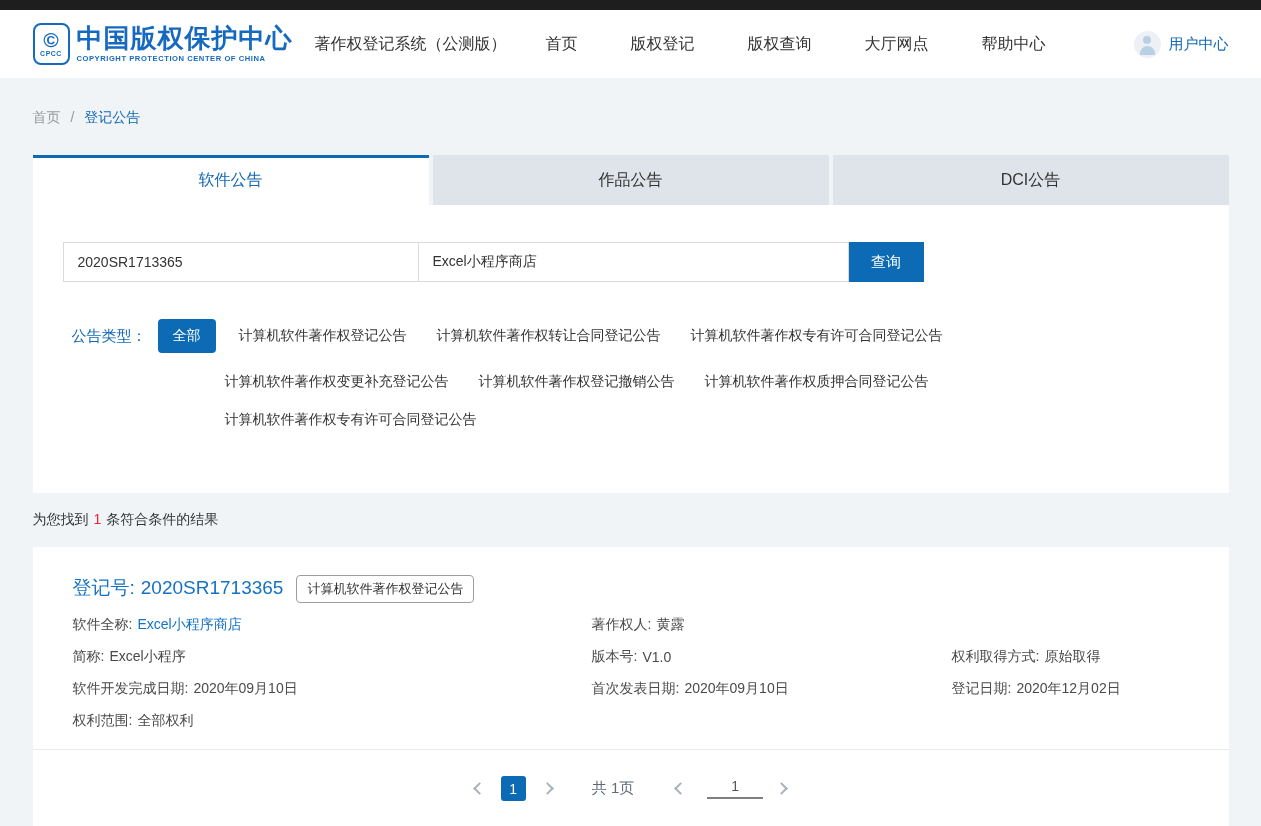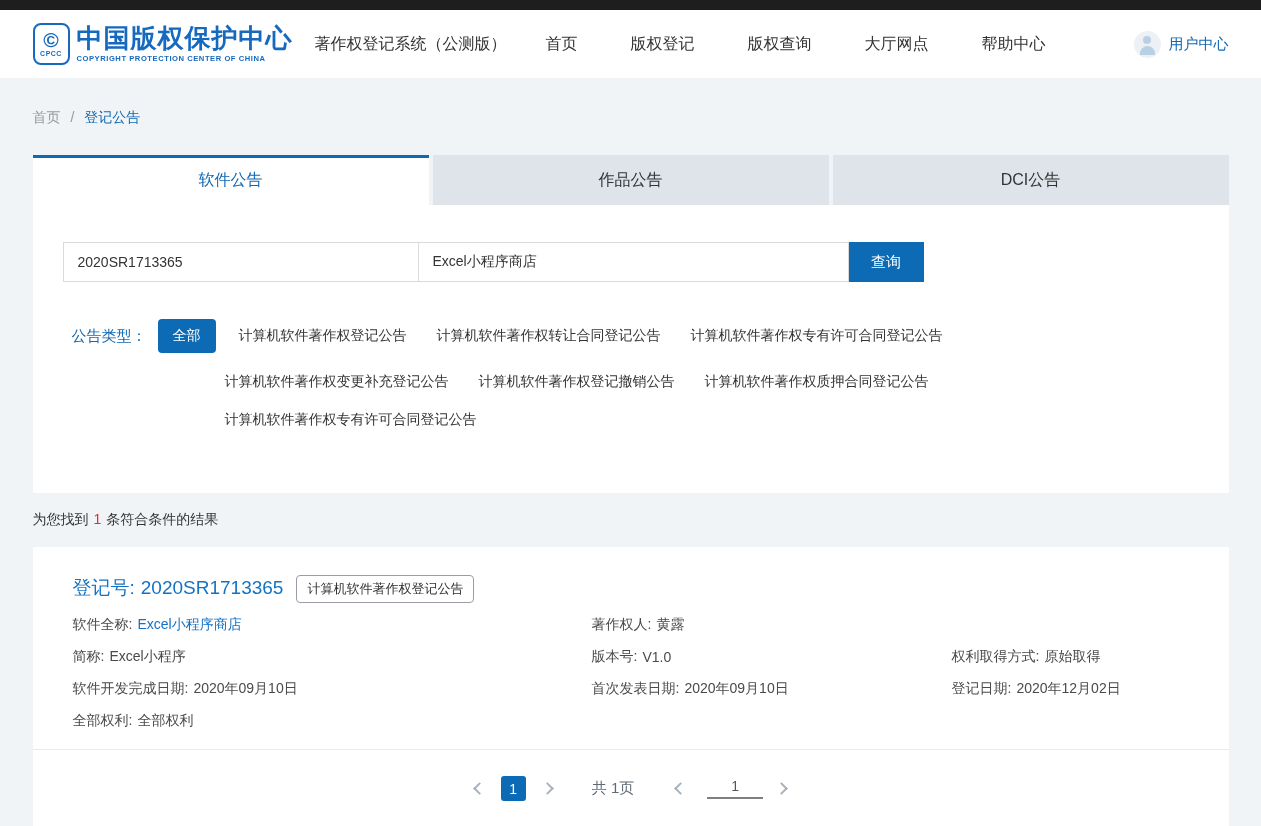--- a/index.html
+++ b/index.html
@@ -287,21 +287,21 @@
       <div class="cell">
         <span class="lbl">首次发表日期:</span>
         <span class="val">2020年09月10日</span>
       </div>
       <div class="cell">
         <span class="lbl">登记日期:</span>
         <span class="val">2020年12月02日</span>
       </div>
 
       <div class="cell">
-        <span class="lbl">全部权利:</span>
+        <span class="lbl">权利范围:</span>
         <span class="val">全部权利</span>
       </div>
       <div class="cell"></div>
       <div class="cell"></div>
     </div>
 
     <div class="card-footer">
       <div class="pager">
         <span class="chev left"></span>
         <span class="page-current">1</span>

